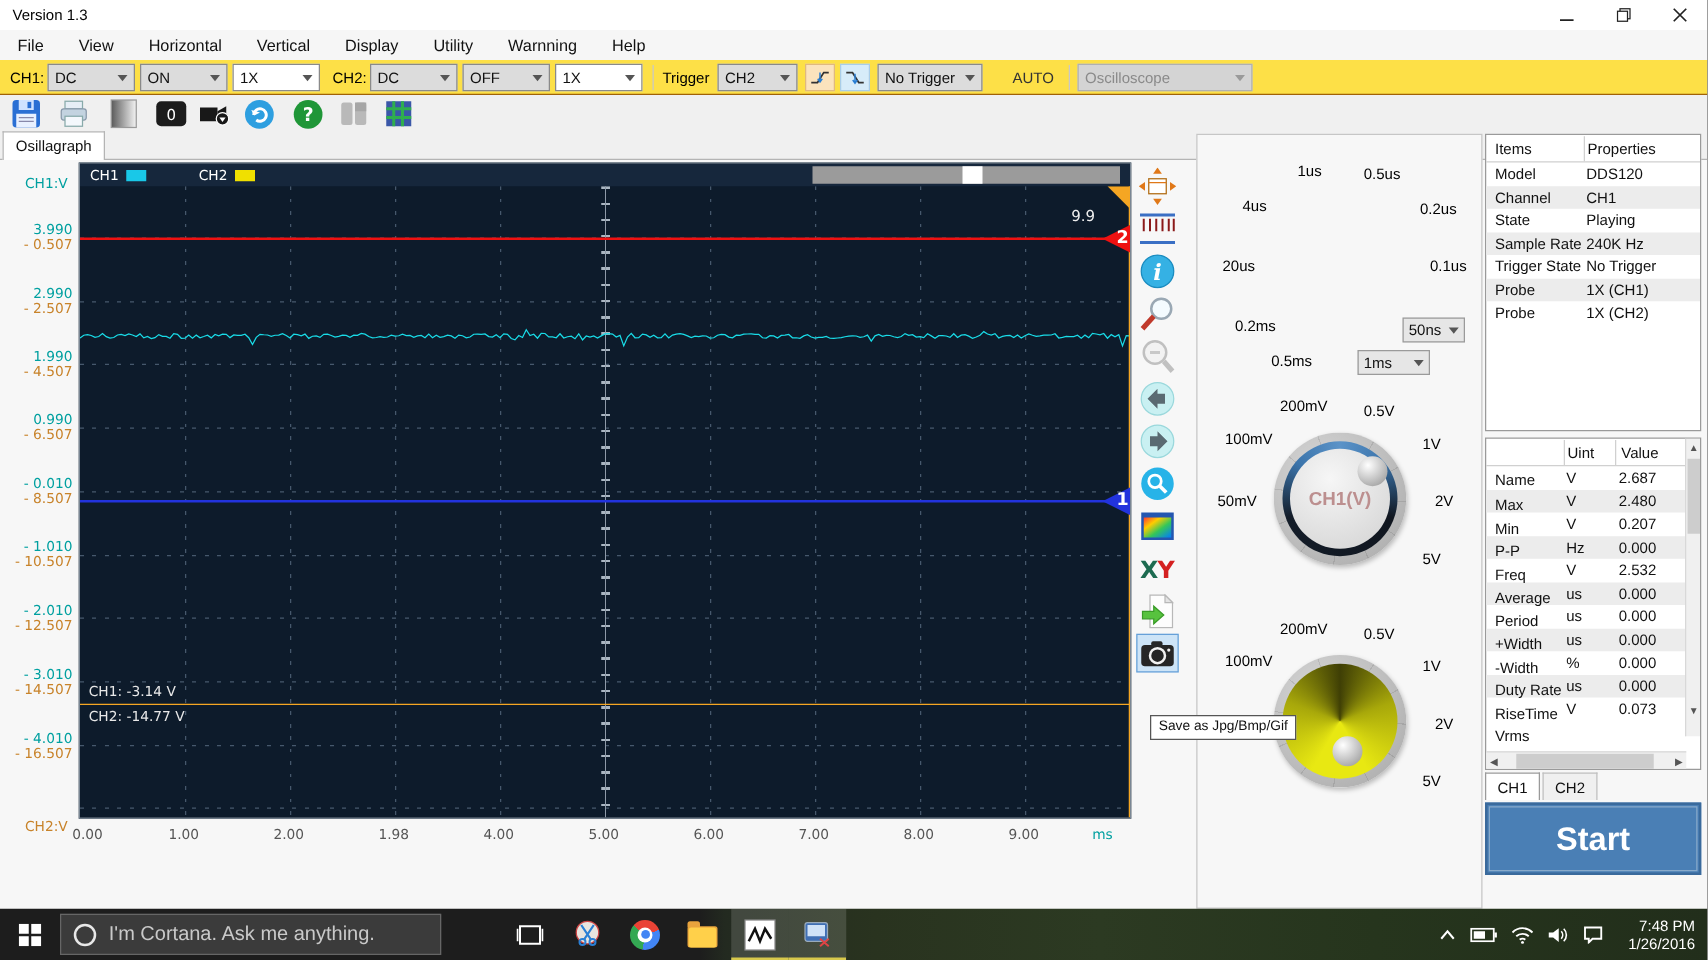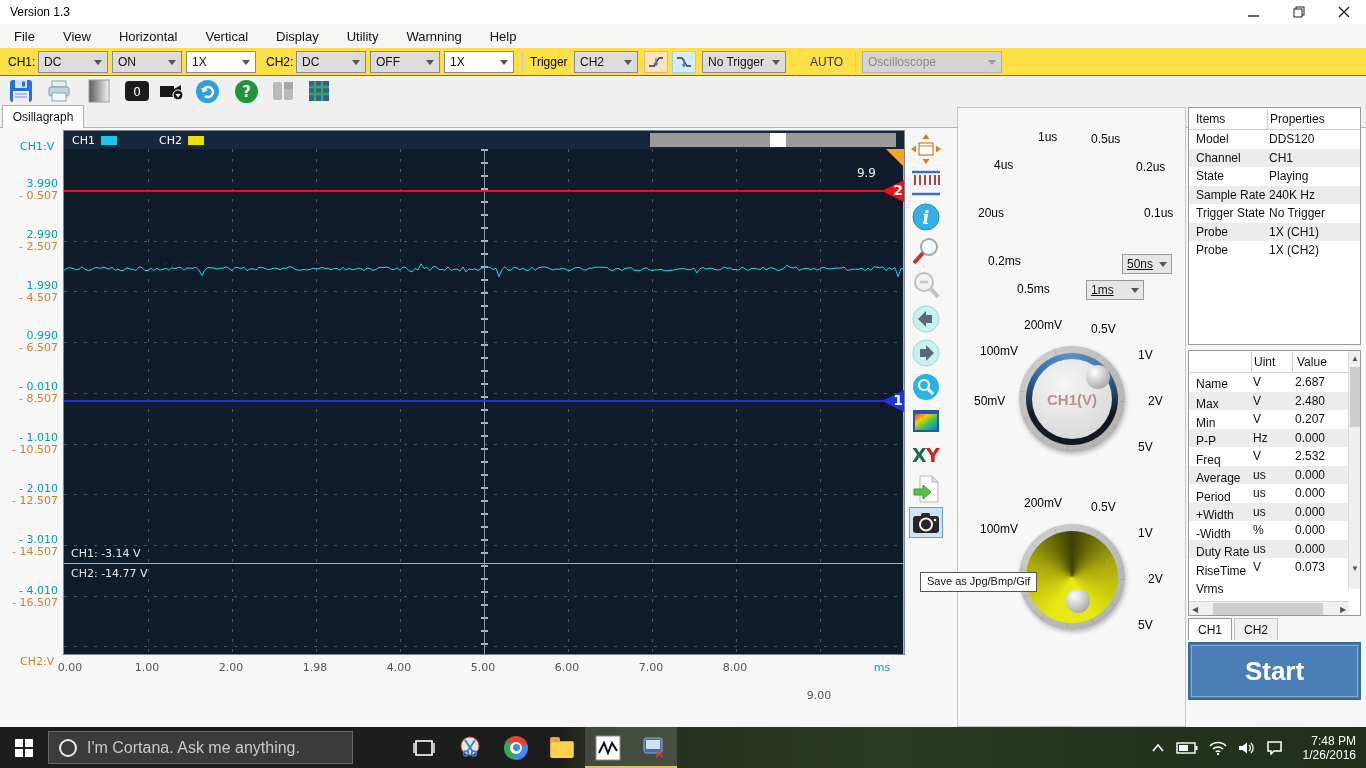--- a/index.html
+++ b/index.html
@@ -93,21 +93,21 @@
   .knob-ring { position:absolute; left:7px; top:7px; width:92px; height:92px; border-radius:50%; }
   .ring-time { background:conic-gradient(from 0deg, #3a0505, #a81010 90deg, #e01515 180deg, #a81010 270deg, #3a0505 360deg); }
   .ring-ch1  { background:conic-gradient(from 0deg, #5b93c8 0deg, #3b74ab 50deg, #10161f 110deg, #141d29 250deg, #3b74ab 310deg, #5b93c8 360deg); }
   .ring-ch2  { background:conic-gradient(from 0deg, #3f3f05 0deg, #a8a80a 70deg, #e8e812 150deg, #e8e812 210deg, #a8a80a 290deg, #3f3f05 360deg); }
   .knob-inner { position:absolute; left:13px; top:13px; width:80px; height:80px; border-radius:50%;
                 background:radial-gradient(circle at 40% 30%, #f6f6f6, #d2d2d2); display:flex; align-items:center; justify-content:center; }
   .knob-center-label { color:#bc8f8f; font-weight:bold; font-size:15px; }
   .knob-ball { position:absolute; left:50%; top:50%; width:24px; height:24px; border-radius:50%;
                background:radial-gradient(circle at 35% 30%, #ffffff, #8f8f8f); }
   .kl { position:absolute; font-size:12px; color:#000; }
-  .mini-select { position:absolute; height:20px; background:#e6e6e6; border:1px solid #9a9a9a; display:flex; align-items:center; justify-content:space-between; padding:0 4px; font-size:12px;text-decoration:underline; }
+  .mini-select { position:absolute; height:20px; background:#e6e6e6; border:1px solid #9a9a9a; display:flex; align-items:center; justify-content:space-between; padding:0 4px; font-size:12px; }
 
   
   .panel-box { background:#ffffff; border:1px solid #9a9a9a; }
   #props-box { left:1188px; top:-21px; width:173px; height:238px; }
   .tbl-header { display:flex; border-bottom:1px solid #d0d0d0; font-size:12px; height:22px; align-items:center; }
   .tbl-row { display:flex; font-size:12px; height:18.5px; align-items:center; }
   .tbl-row.alt { background:#ececec; }
   .pc1 { width:78px; padding-left:7px; }
   .pc2 { padding-left:2px; }
   .hdr-div { width:1px; height:20px; background:#d0d0d0; }
@@ -416,21 +416,21 @@
     <div class="abs">
       <span class="abs xlab" style="left:50px;">0.00</span>
       <span class="abs xlab" style="left:127px;">1.00</span>
       <span class="abs xlab" style="left:211px;">2.00</span>
       <span class="abs xlab" style="left:295px;">1.98</span>
       <span class="abs xlab" style="left:379px;">4.00</span>
       <span class="abs xlab" style="left:463px;">5.00</span>
       <span class="abs xlab" style="left:547px;">6.00</span>
       <span class="abs xlab" style="left:631px;">7.00</span>
       <span class="abs xlab" style="left:715px;">8.00</span>
-      <span class="abs xlab" style="left:799px;margin-top:28px;">9.00</span>
+      <span class="abs xlab" style="left:799px;">9.00</span>
       <span class="abs xlab" id="x-unit" style="left:862px;">ms</span>
     </div>
 
     <div class="abs" id="side-tools">
       <div class="side-icon">
         <svg width="30" height="30">
             <rect x="8" y="9" width="14" height="12" fill="#fff" stroke="#b06a10"></rect>
             <line x1="8" y1="12" x2="22" y2="12" stroke="#e07818"></line>
             <path d="M15 0 l3.5 5 h-7 z" fill="#e07818"></path>
             <path d="M15 30 l3.5 -5 h-7 z" fill="#e07818"></path>

